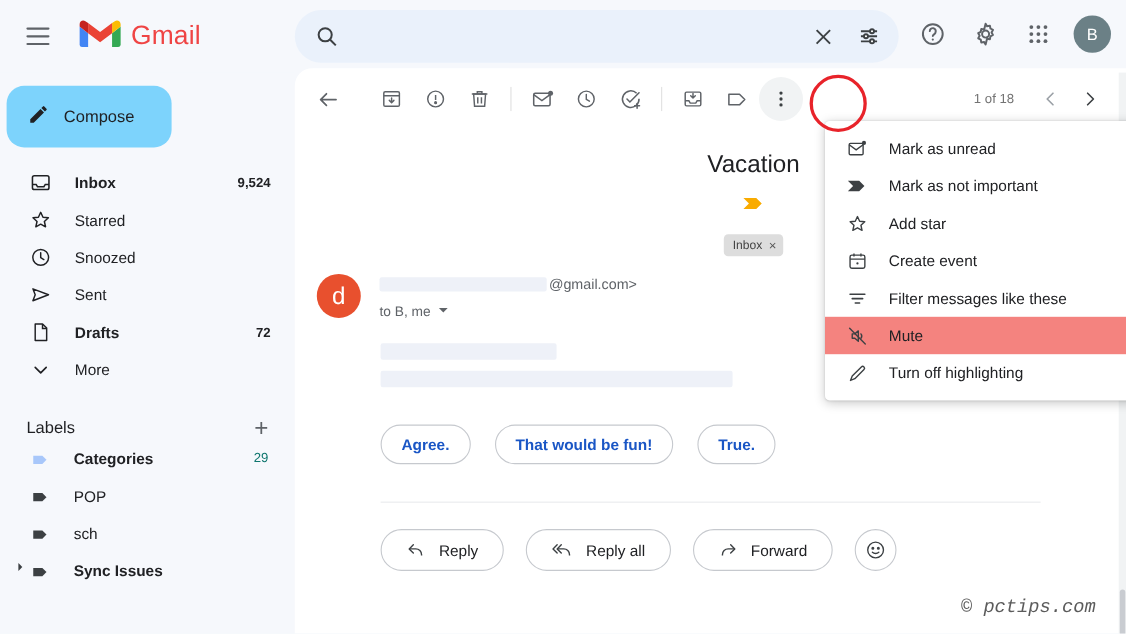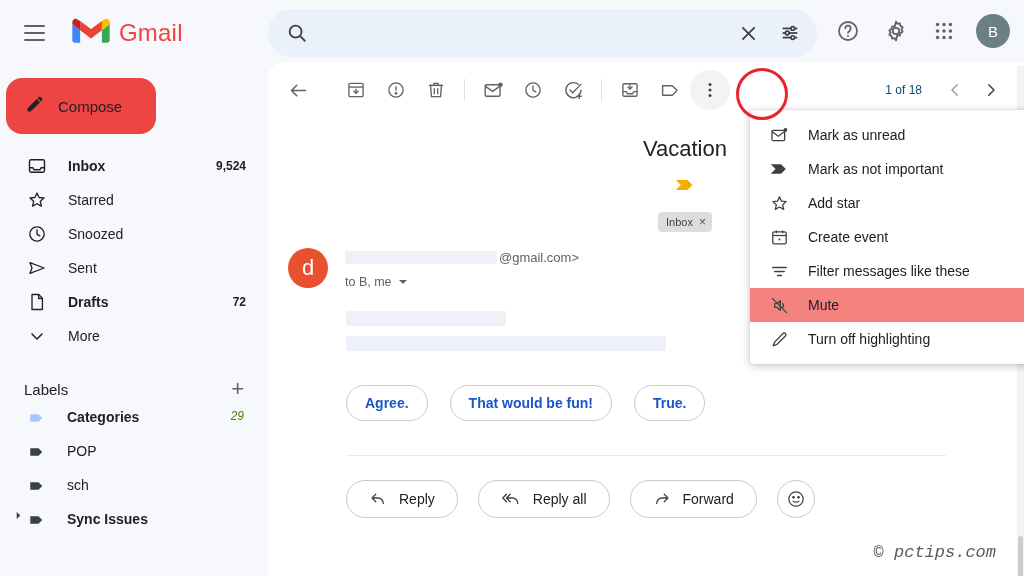--- a/index.html
+++ b/index.html
@@ -51,21 +51,21 @@
     font-size: 15px; margin-left: 6px; margin-right: 4px; cursor: pointer;
   }
 
   
   .sidebar {
     position: absolute; left: 0; top: 66px; width: 268px; height: 510px;
     background: #f6f8fc; overflow: hidden;
   }
   .compose {
     margin: 12px 0 0 6px; width: 150px; height: 56px;
-    background: #ef4444; border-radius: 16px;
+    background: #7dd3fc; border-radius: 16px;
     display: flex; align-items: center; gap: 13px;
     padding-left: 19px; cursor: pointer;
   }
   .compose-label { font-size: 15px; color: #202124; }
 
   .nav { margin-top: 15px; }
   .nav-item {
     height: 34px; display: flex; align-items: center;
     padding-left: 26px; padding-right: 22px;
     border-radius: 0 17px 17px 0; cursor: pointer;
@@ -81,35 +81,35 @@
     padding-left: 24px; padding-right: 24px; margin-top: 16px;
   }
   .labels-title { font-size: 15px; color: #202124; flex: 1; }
   .plus { font-size: 22px; color: #5f6368; cursor: pointer; line-height: 1; }
 
   .lbl-item { height: 34px; display: flex; align-items: flex-start; padding-left: 10px; cursor: pointer; }
   .lbl-caret { width: 16px; display: flex; align-items: center; justify-content: center; }
   .lbl-ico { width: 22px; display: flex; align-items: center; justify-content: center; margin-right: 19px; }
   .lbl-name { font-size: 14px; flex: 1; color: #202124; }
   .lbl-name.b { font-weight: bold; }
-  .lbl-count { font-size: 12px; color: #4d7c0f; padding-right: 24px; font-style: italic; }
+  .lbl-count { font-size: 12px; color: #0f766e; padding-right: 24px; }
 
   
   .main {
     position: absolute; left: 268px; top: 62px;
     width: 756px; height: 514px;
     background: #fff; border-radius: 16px 0 0 0;
   }
   .mail-toolbar { height: 56px; display: flex; align-items: center; padding-left: 10px; position: relative; }
   .tb-btn { width: 40px; height: 40px; border-radius: 50%; display: flex; align-items: center; justify-content: center; cursor: pointer; }
   .tb-gap { width: 18px; }
   .tb-sep { width: 1px; height: 22px; background: #e0e0e0; margin: 0 8px; }
 
   .pager { position: absolute; right: 16px; display: flex; align-items: center; gap: 2px; }
-  .pager-text { font-size: 12px; color: #0c4a6e; margin-right: 14px; }
+  .pager-text { font-size: 12px; color: #737373; margin-right: 14px; }
   .pager-btn { width: 34px; height: 34px; border-radius: 50%; display: flex; align-items: center; justify-content: center; cursor: pointer; }
 
   .subject-row { display: flex; align-items: center; padding: 18px 0 0 78px; gap: 16px; flex-direction: column; }
   .subject { font-size: 22px; color: #202124; }
   .chip-inbox {
     background: #ddd; color: #444; font-size: 11px;
     border-radius: 4px; padding: 3px 6px 3px 8px;
     display: flex; align-items: center; gap: 6px; cursor: pointer;
   }
   .chip-x { font-size: 12px; color: #555; }

